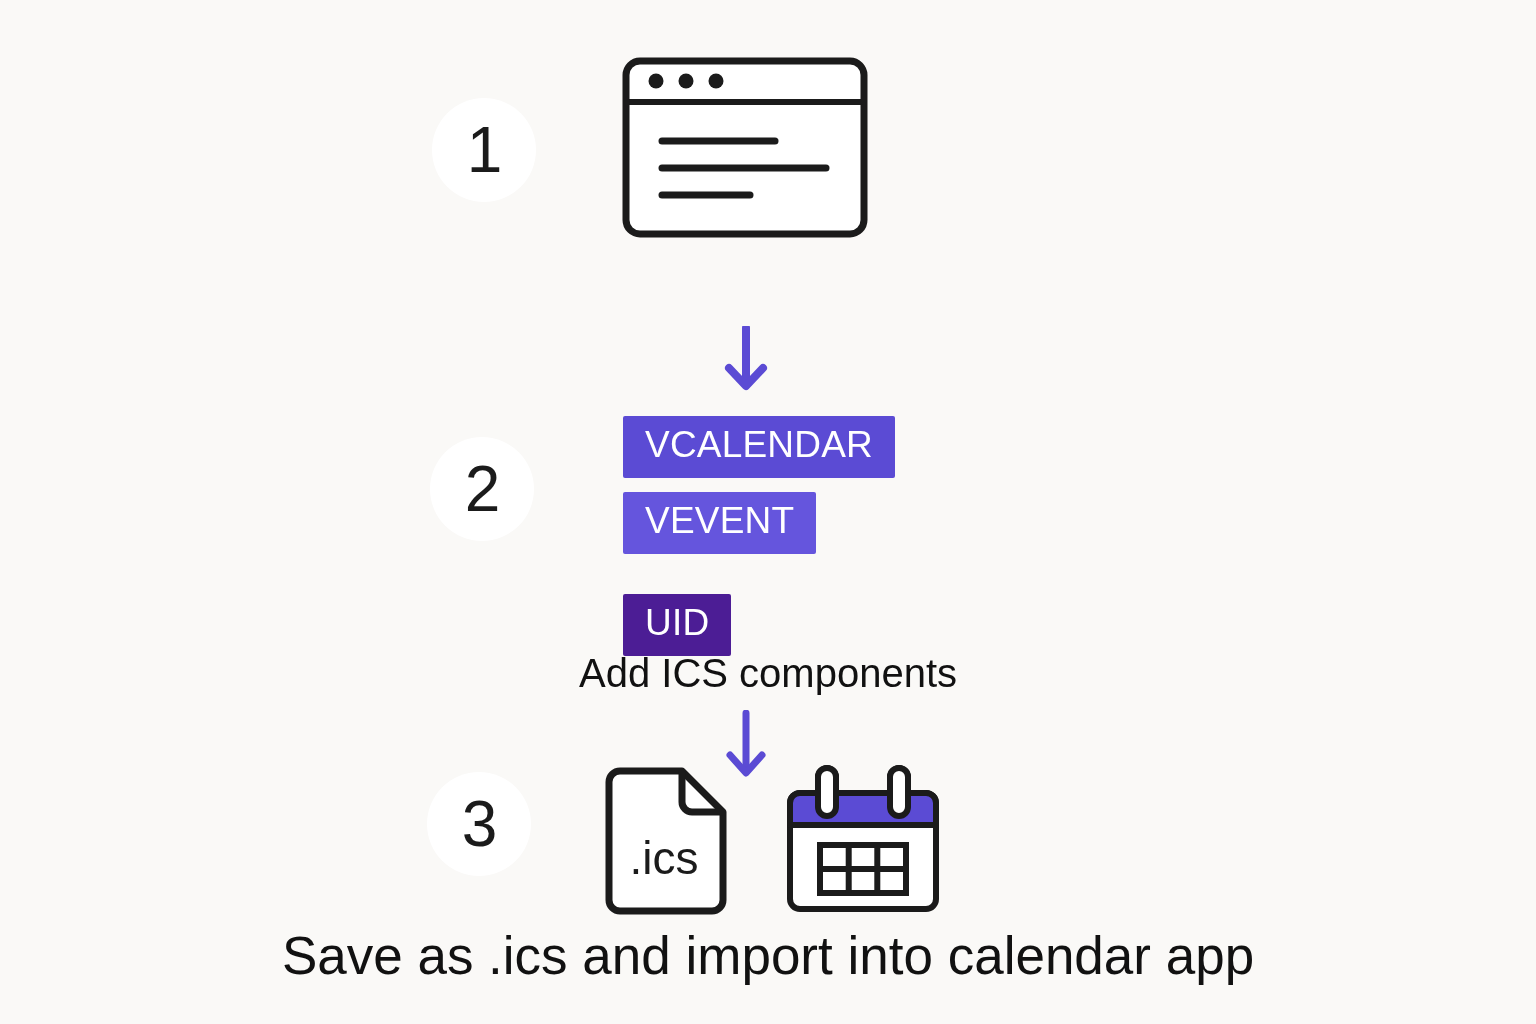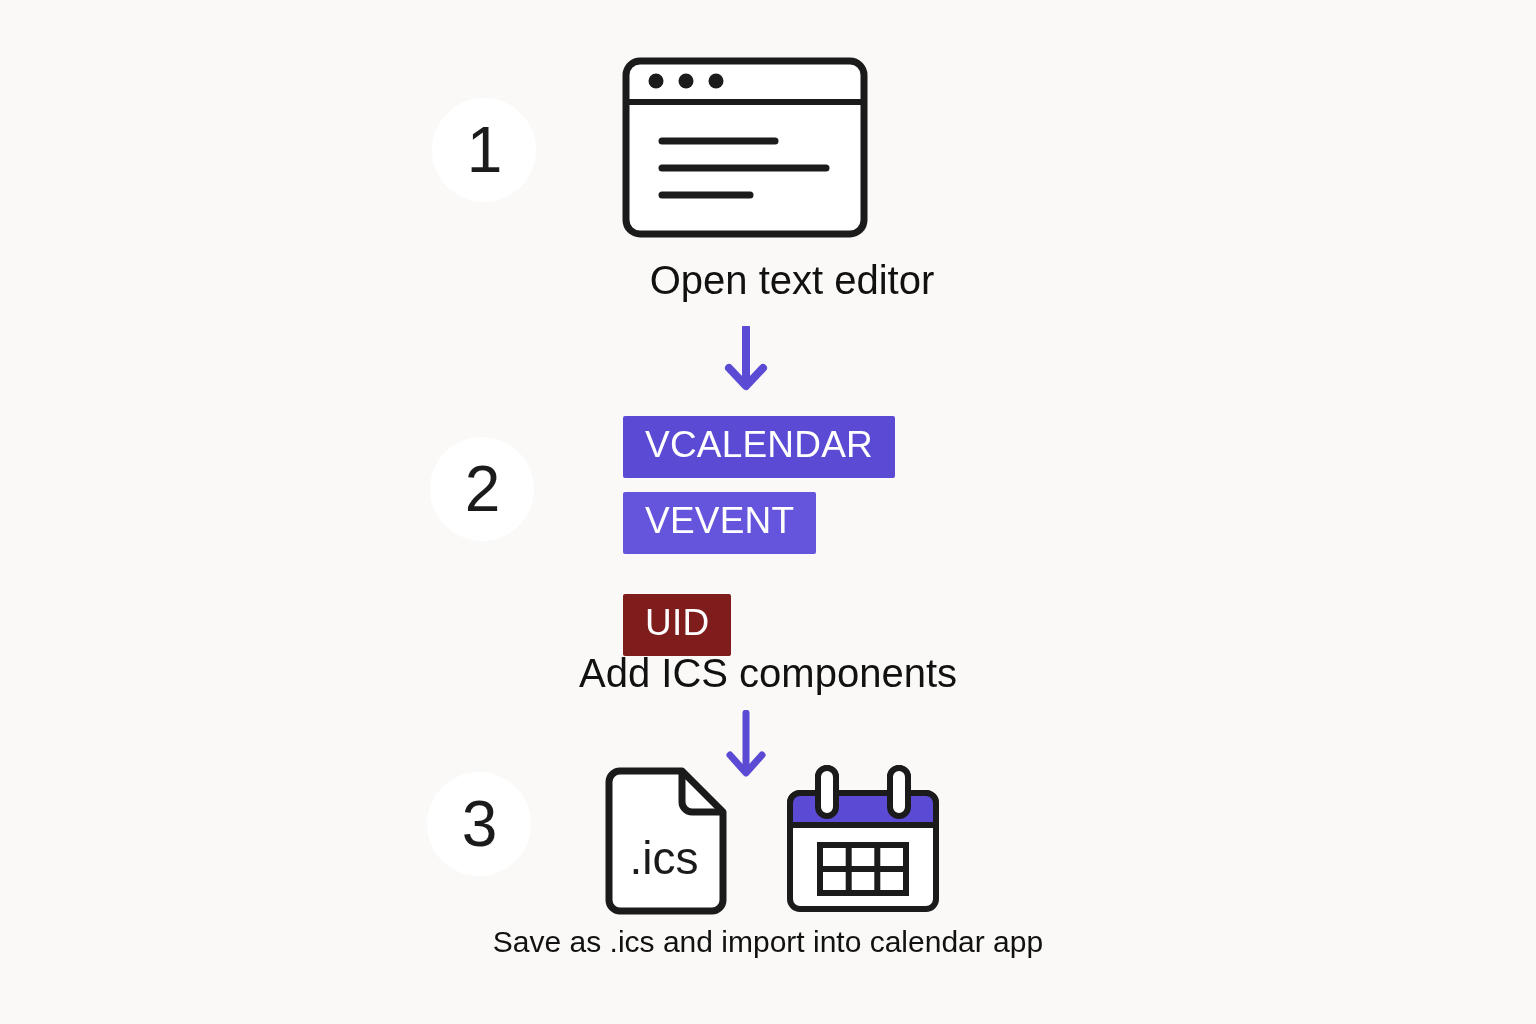--- a/index.html
+++ b/index.html
@@ -58,21 +58,21 @@
     padding-left: 48px;
     box-sizing: border-box;
   }
   #caption-2 {
     top: 651px;
     font-size: 40px;
     box-sizing: border-box;
   }
   #caption-3 {
     top: 925px;
-    font-size: 30px;
+    font-size: 53px;
   }
 
   
   #editor-window-icon {
     position: absolute;
     left: 620px;
     top: 55px;
     width: 250px;
     height: 185px;
   }
@@ -142,33 +142,32 @@
     <rect x="6" y="6" width="238" height="173" rx="14" ry="14" fill="#ffffff" stroke="#1b1b1b" stroke-width="7"></rect>
     <line x1="6" y1="47" x2="244" y2="47" stroke="#1b1b1b" stroke-width="6"></line>
     <circle cx="36" cy="26" r="7.5" fill="#1b1b1b"></circle>
     <circle cx="66" cy="26" r="7.5" fill="#1b1b1b"></circle>
     <circle cx="96" cy="26" r="7.5" fill="#1b1b1b"></circle>
     <line x1="42" y1="86" x2="155" y2="86" stroke="#1b1b1b" stroke-width="7" stroke-linecap="round"></line>
     <line x1="42" y1="113" x2="206" y2="113" stroke="#1b1b1b" stroke-width="7" stroke-linecap="round"></line>
     <line x1="42" y1="140" x2="130" y2="140" stroke="#1b1b1b" stroke-width="7" stroke-linecap="round"></line>
   </svg>
 
-  <div class="caption" id="caption-1">Open text editor</div>
 
   <svg id="arrow-1" viewBox="0 0 60 66">
     <line x1="30" y1="2" x2="30" y2="56" stroke="#5b4bd4" stroke-width="8" stroke-linecap="round"></line>
     <polyline points="13,42 30,60 47,42" fill="none" stroke="#5b4bd4" stroke-width="8" stroke-linecap="round" stroke-linejoin="round"></polyline>
   </svg>
 
   <div class="step-badge" id="badge-2">2</div>
 
   <div id="ics-component-pills">
     <span class="pill" id="pill-vcalendar" style="background: rgb(91, 75, 212);">VCALENDAR</span>
     <span class="pill" id="pill-vevent" style="background: rgb(101, 85, 221);">VEVENT</span>
-    <span class="pill" id="pill-uid" style="background: #7f1d1d; margin-top: 40px;">UID</span>
+    <span class="pill" id="pill-uid" style="background: #4c1d95; margin-top: 40px;">UID</span>
   </div>
 
   <div class="caption" id="caption-2">Add ICS components</div>
 
   <svg id="arrow-2" viewBox="0 0 56 70">
     <line x1="28" y1="3" x2="28" y2="59" stroke="#5b4bd4" stroke-width="7" stroke-linecap="round"></line>
     <polyline points="12,45 28,63 44,45" fill="none" stroke="#5b4bd4" stroke-width="7" stroke-linecap="round" stroke-linejoin="round"></polyline>
   </svg>
 
   <div class="step-badge" id="badge-3">3</div>

